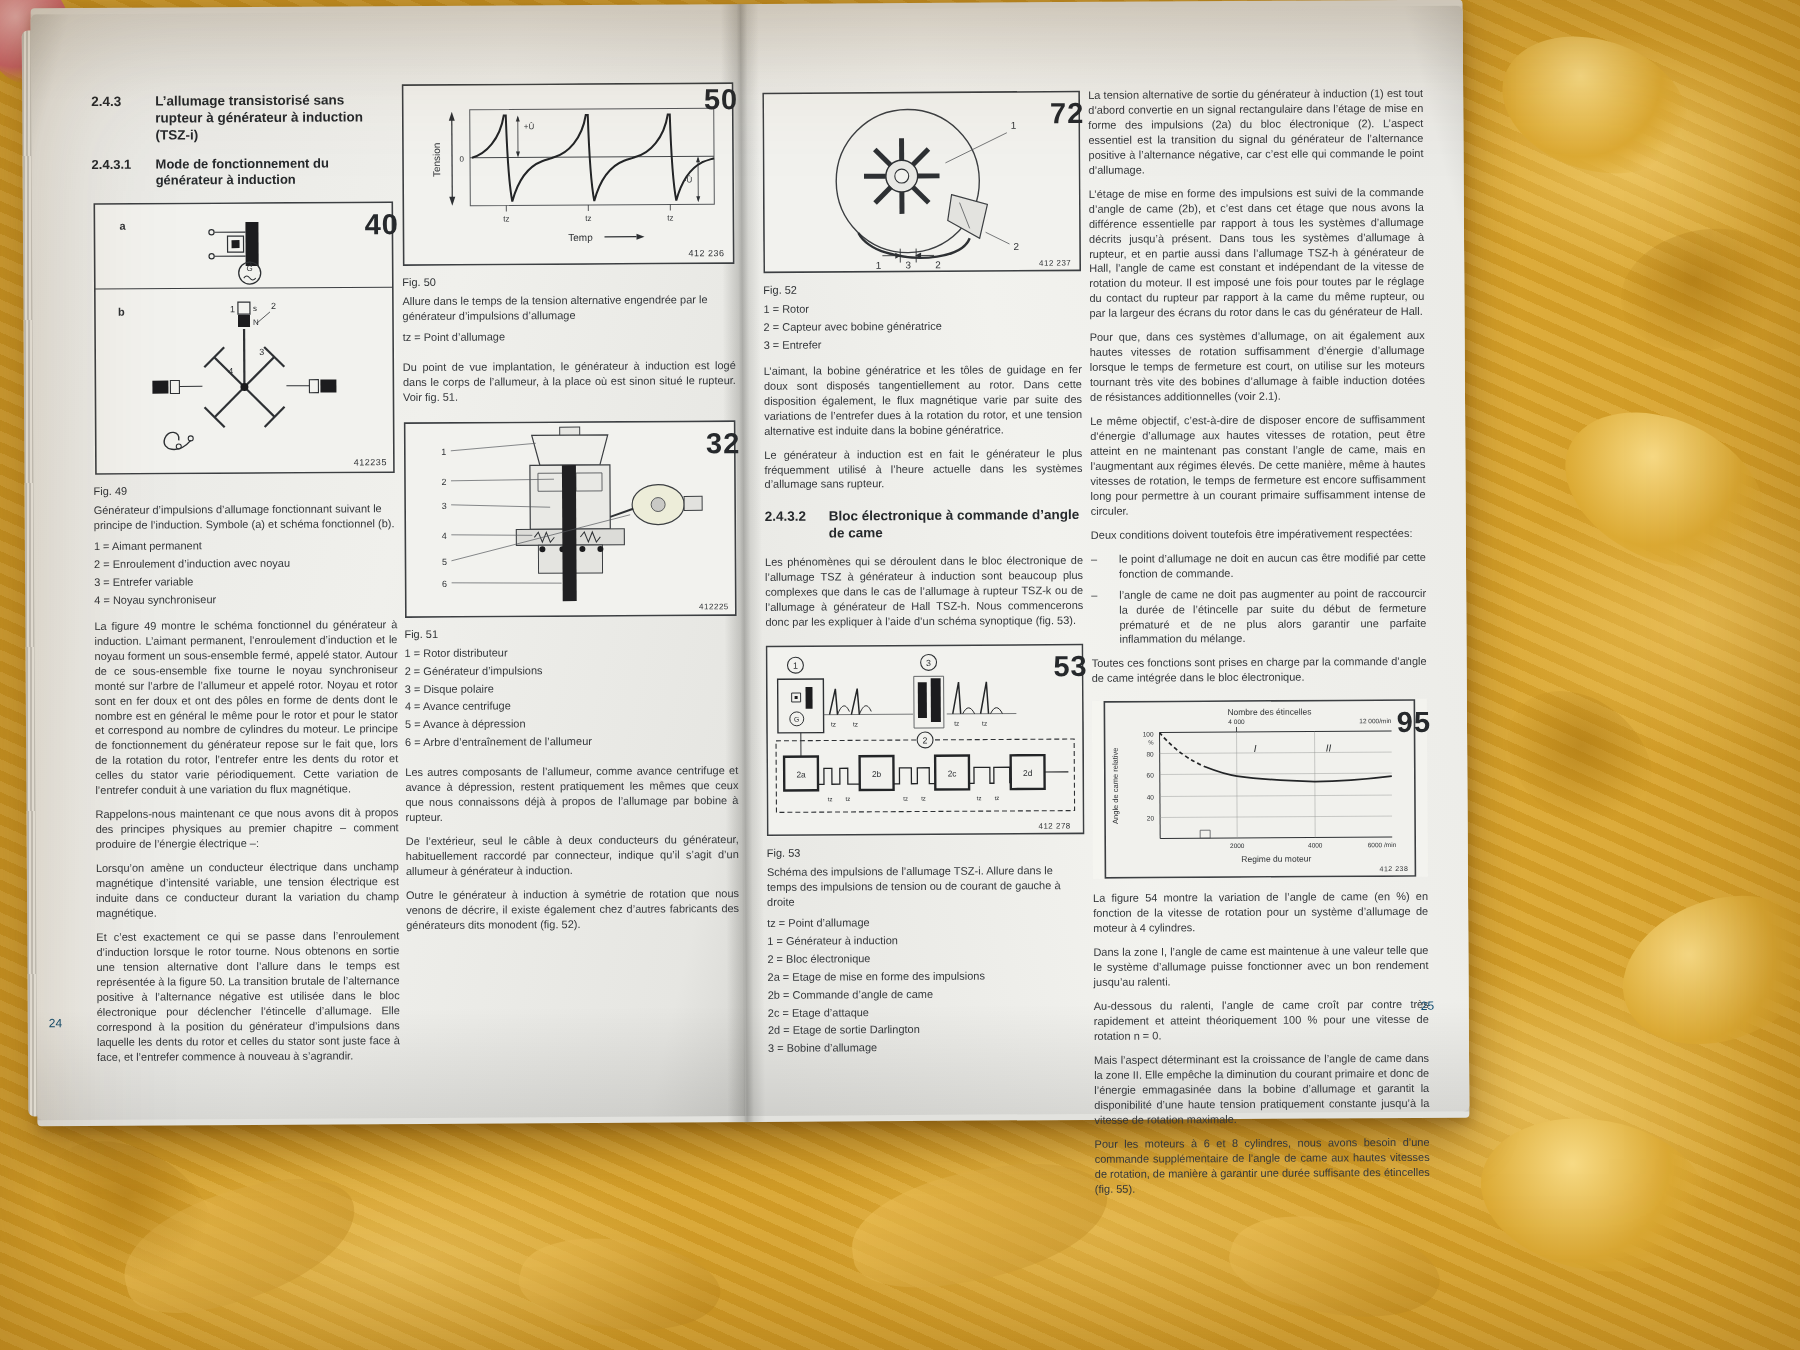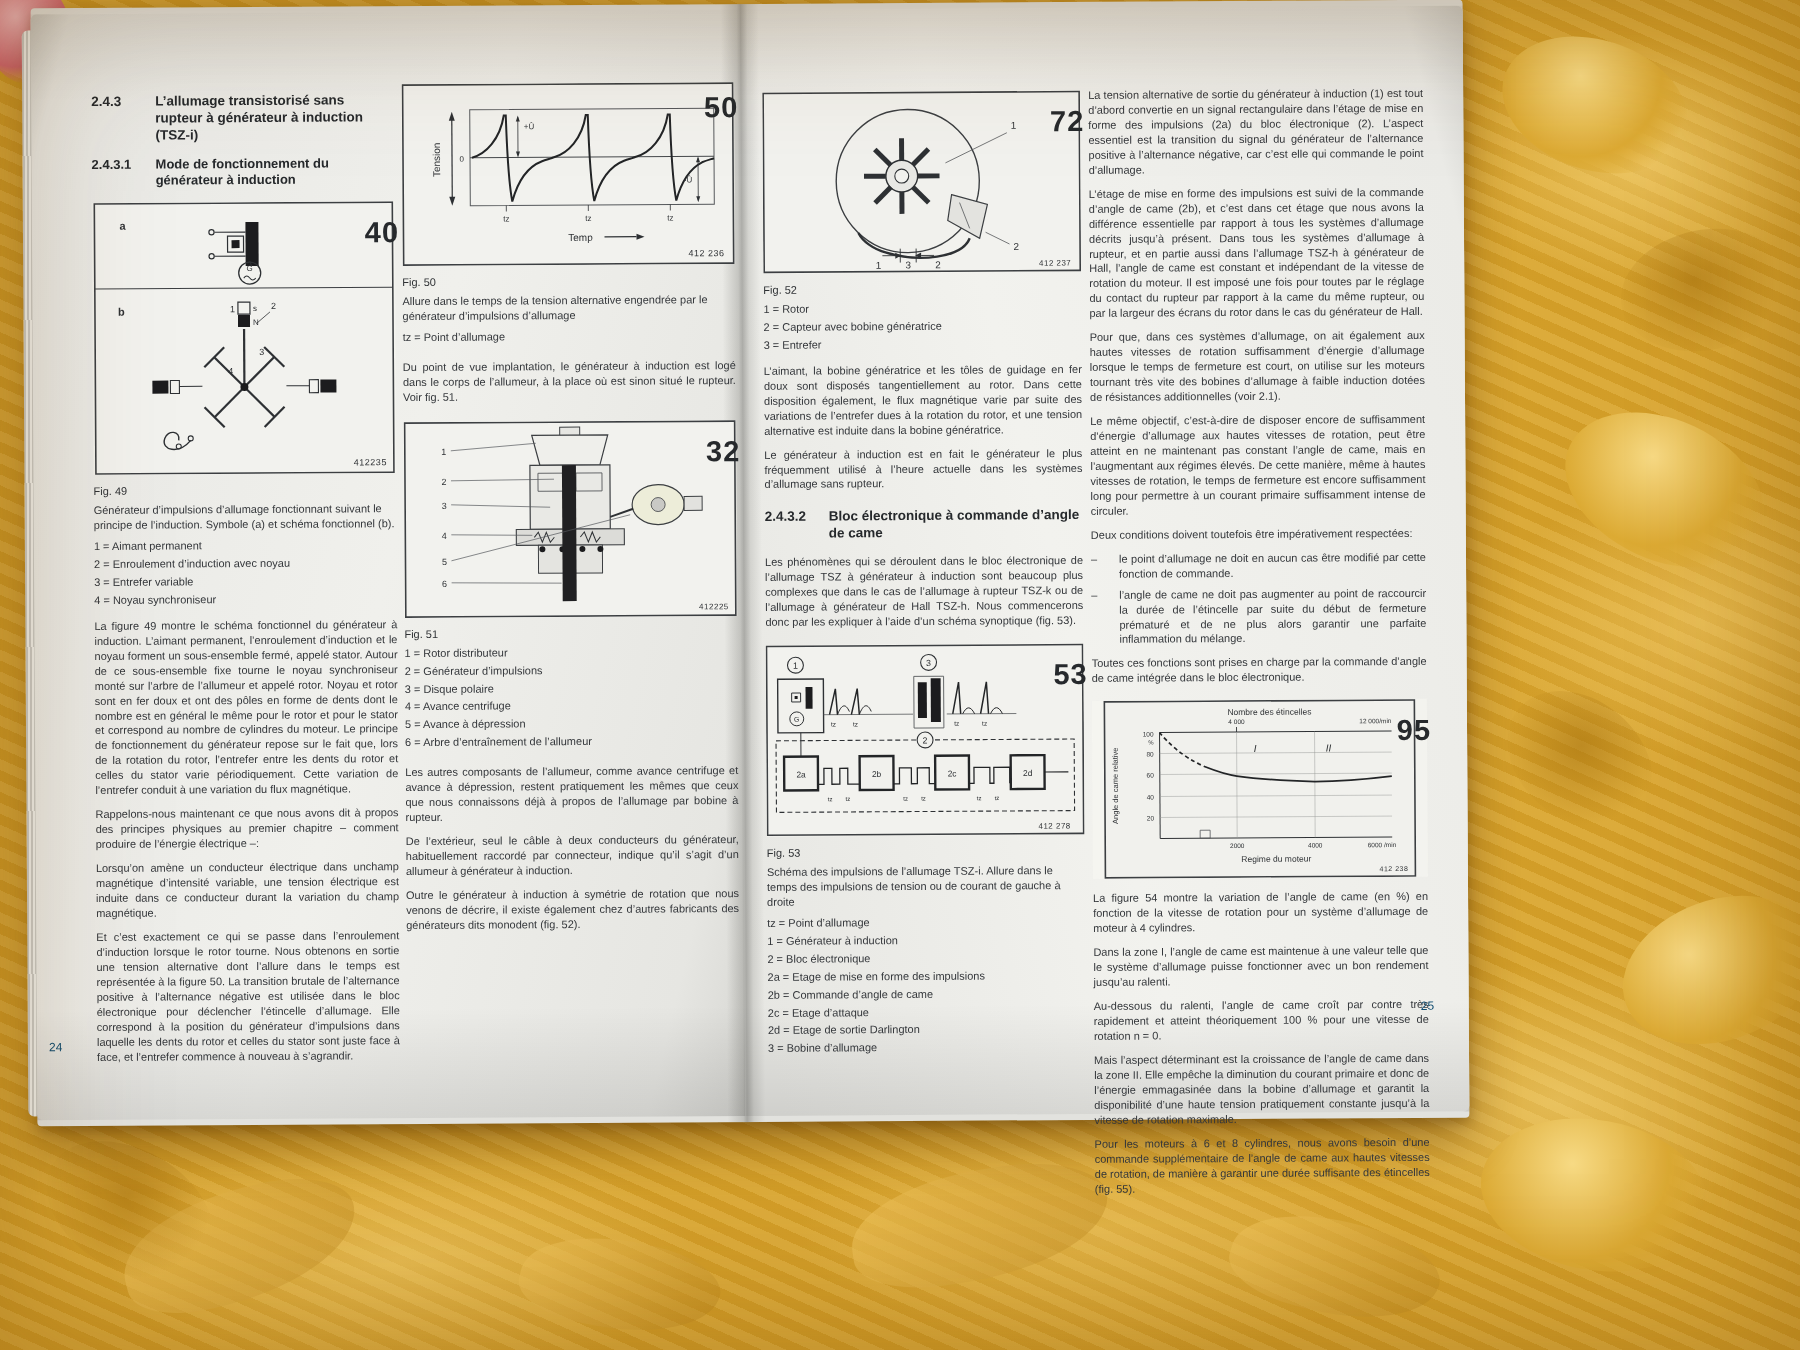--- a/index.html
+++ b/index.html
@@ -43,28 +43,28 @@
   .col{position:absolute;font-size:11px;line-height:1.36;color:#34373b;text-align:justify;z-index:8;}
   .col1{left:60px;top:86px;width:303px;}
   .col2{left:370px;top:76px;width:333px;}
   .col3{left:731px;top:86px;width:318px;}
   .col4{left:1057px;top:86px;width:335px;}
   .hrow{display:grid;grid-template-columns:58px 1fr;column-gap:6px;font-weight:700;font-size:13.5px;line-height:1.25;
     color:#26292c;text-align:left;margin:0 0 12px;}
   .hrow.h2{font-size:13px;margin-bottom:14px;}
   p.body{margin:0 0 9px;}
   .figwrap{position:relative;margin:2px 0 4px;}
-  .figbig{position:absolute;top:4px;right:-4px;font-size:29px;font-weight:700;color:#26292c;letter-spacing:1px;z-index:9;margin-top:8px;}
+  .figbig{position:absolute;top:4px;right:-4px;font-size:29px;font-weight:700;color:#26292c;letter-spacing:1px;z-index:9;}
   .figlabel{font-size:11px;margin:9px 0 4px;color:#2e3134;text-align:left;}
   p.figcap{margin:0 0 6px;text-align:left;}
   .fitem{margin:3px 0;text-align:left;}
   .bullets{margin:0 0 9px;}
   .brow{display:grid;grid-template-columns:26px 1fr;column-gap:2px;margin:0 0 6px;}
   .pageno{position:absolute;font-size:12px;color:#0c4a6e;z-index:8;}
-  .pn-left{left:12px;top:1032px;}
+  .pn-left{left:12px;top:1008px;}
   .pn-right{left:1384px;top:999px;}
   svg{display:block;}
   svg text{font-family:"Liberation Sans",sans-serif;fill:#2e3134;}
   .figsvg{background:rgba(247,247,243,.55);}
 </style>
 </head>
 <body>
 
 <div class="corner-pink"></div>
 <div class="orn gold" style="left:1500px;top:40px;width:190px;height:130px;transform:rotate(18deg)"></div>

